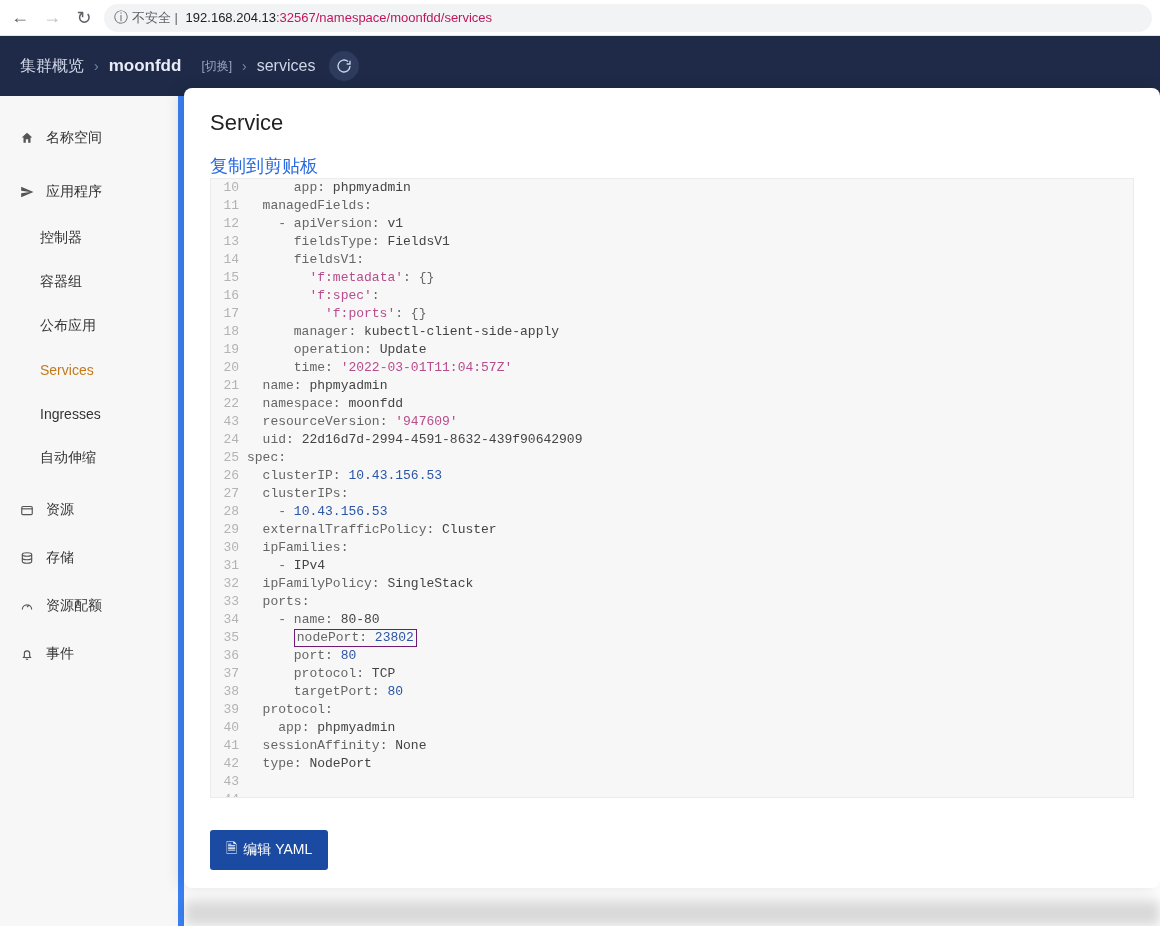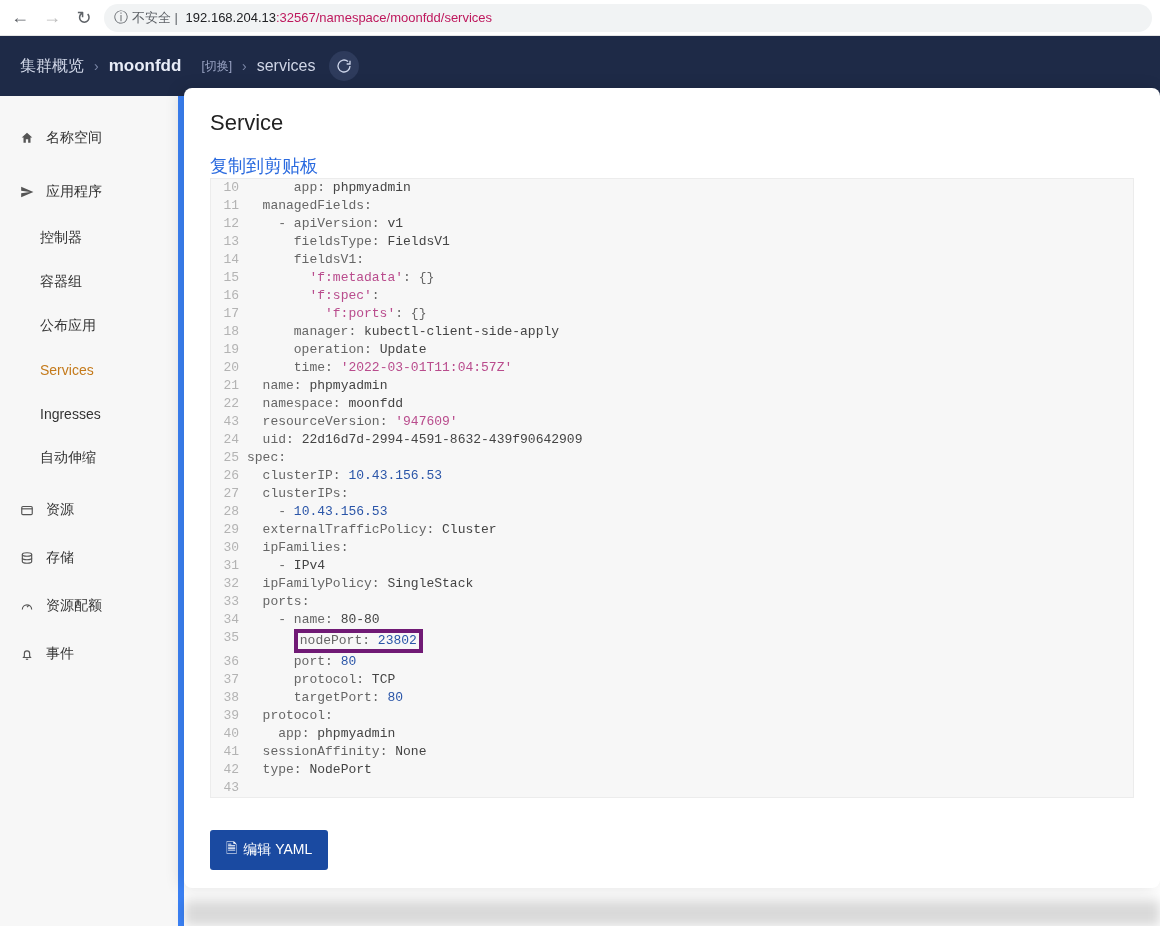--- a/index.html
+++ b/index.html
@@ -39,21 +39,21 @@
   .copy-link { font-size: 18px; color: #2a6adf; cursor: pointer; }
   .code-block { flex:1; background: #f7f7f7; border: 1px solid #ececec; font-family: "NSimSun","SimSun","Courier New", monospace; font-size: 13px; line-height: 18px; overflow: auto; position:relative;}
   .code-line { display:flex; white-space: pre; }
   .code-line .ln { width: 36px; text-align: right; color: #b3b3b3; padding-right: 8px; user-select:none; }
   .code-line .txt { flex:1; }
   .tok-key { color: #666; }
   .tok-str { color: #b94c8d; }
   .tok-num { color: #2a55a8; }
   .tok-punct { color: #666; }
   .tok-plain { color: #444; }
-  .highlight-box { border: 4px solid #701a75; padding: 0 2px; display:inline-block; line-height:16px; }
+  .highlight-box { border: 1px solid #701a75; padding: 0 2px; display:inline-block; line-height:16px; }
   .panel-footer { padding: 14px 26px 18px 26px; }
   .edit-btn { background: #1a4aa1; color: #fff; border: none; border-radius: 3px; padding: 8px 16px; font-size: 14px; cursor: pointer; display:flex; align-items:center; gap:6px;}
   .edit-btn .bicon { font-size: 14px; }
   
   svg { display:block; }
 </style>
 </head>
 <body>
 
 <div class="chrome">

